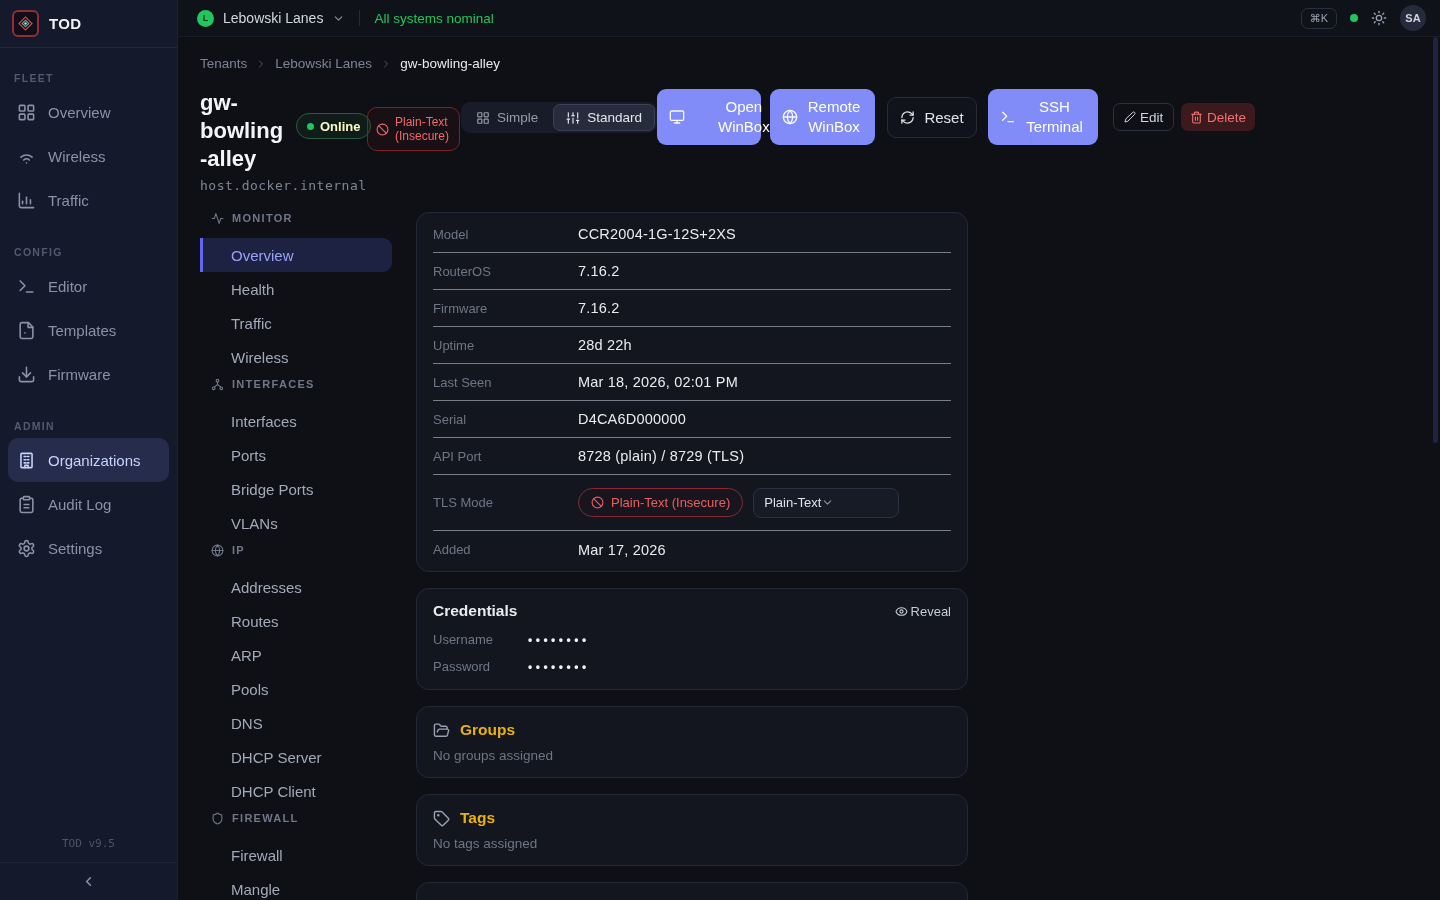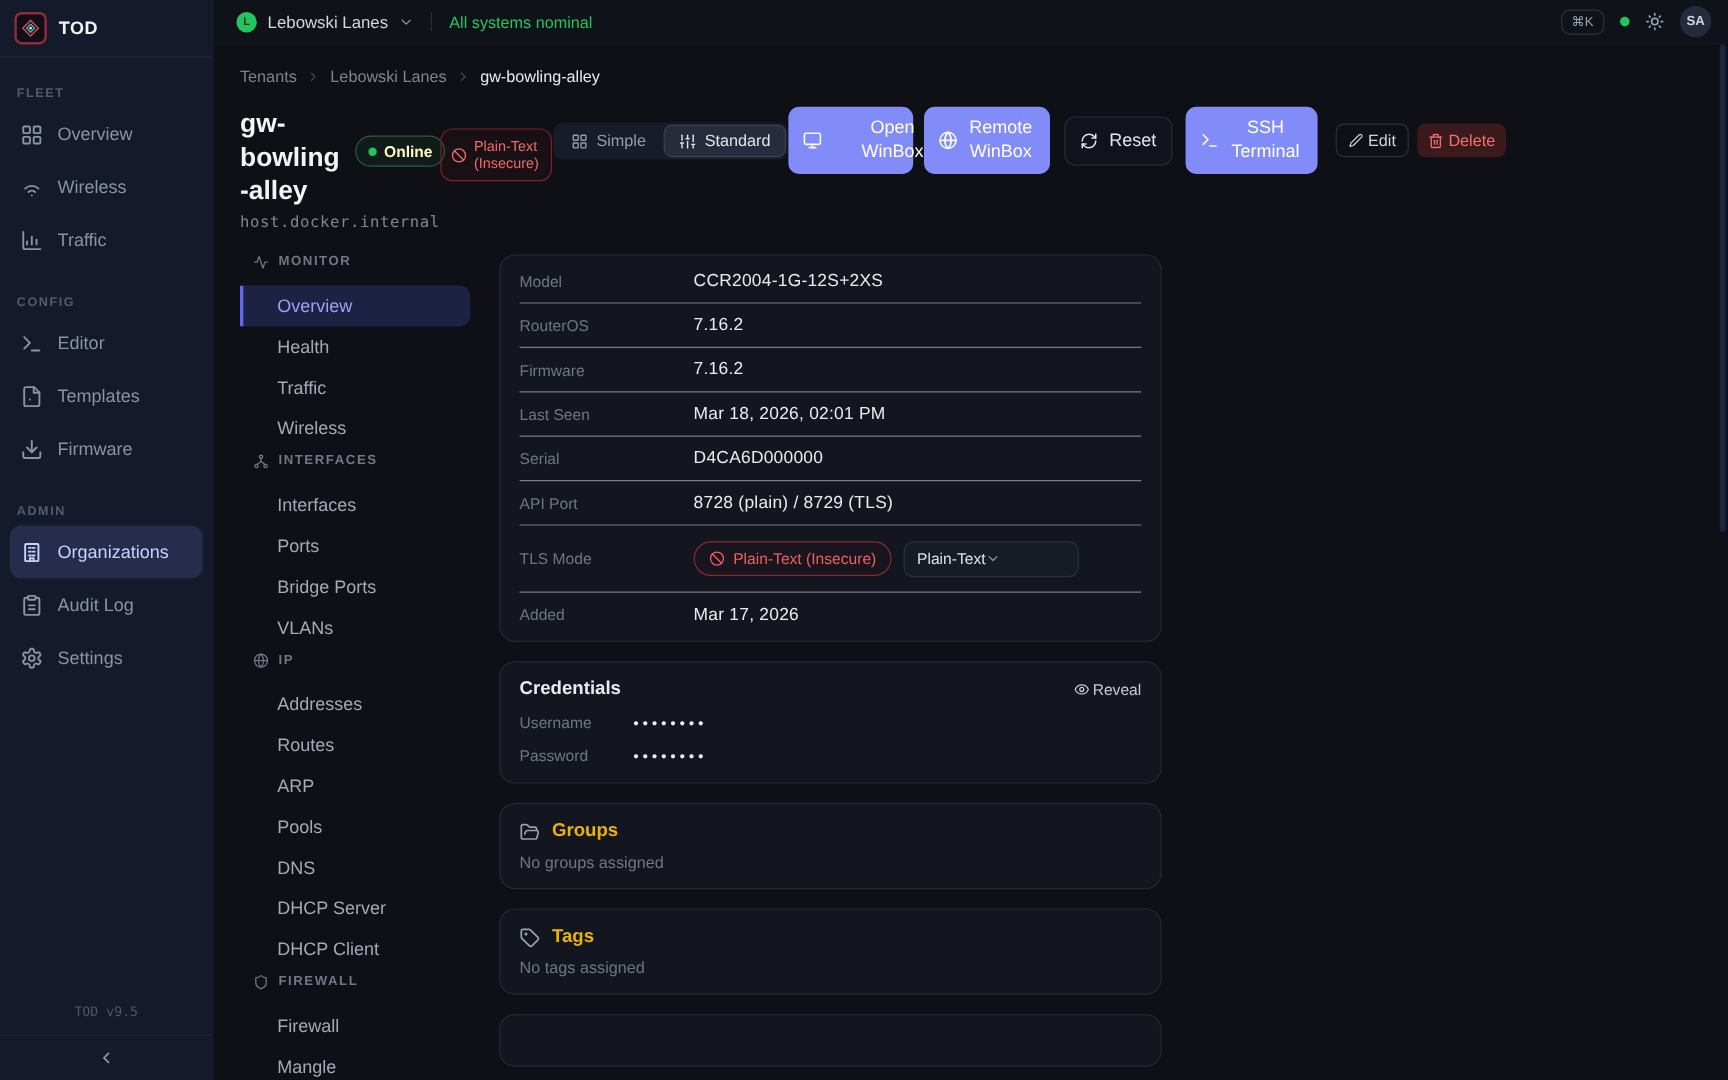--- a/index.html
+++ b/index.html
@@ -498,20 +498,24 @@
         <div class="drow-label">Model</div>
         <div class="drow-value">CCR2004-1G-12S+2XS</div>
       </div>
       <div class="drow">
         <div class="drow-label">RouterOS</div>
         <div class="drow-value">7.16.2</div>
       </div>
       <div class="drow">
         <div class="drow-label">Firmware</div>
         <div class="drow-value">7.16.2</div>
+      </div>
+      <div class="drow">
+        <div class="drow-label">Uptime</div>
+        <div class="drow-value">28d 22h</div>
       </div>
       <div class="drow">
         <div class="drow-label">Last Seen</div>
         <div class="drow-value">Mar 18, 2026, 02:01 PM</div>
       </div>
       <div class="drow">
         <div class="drow-label">Serial</div>
         <div class="drow-value">D4CA6D000000</div>
       </div>
       <div class="drow">

